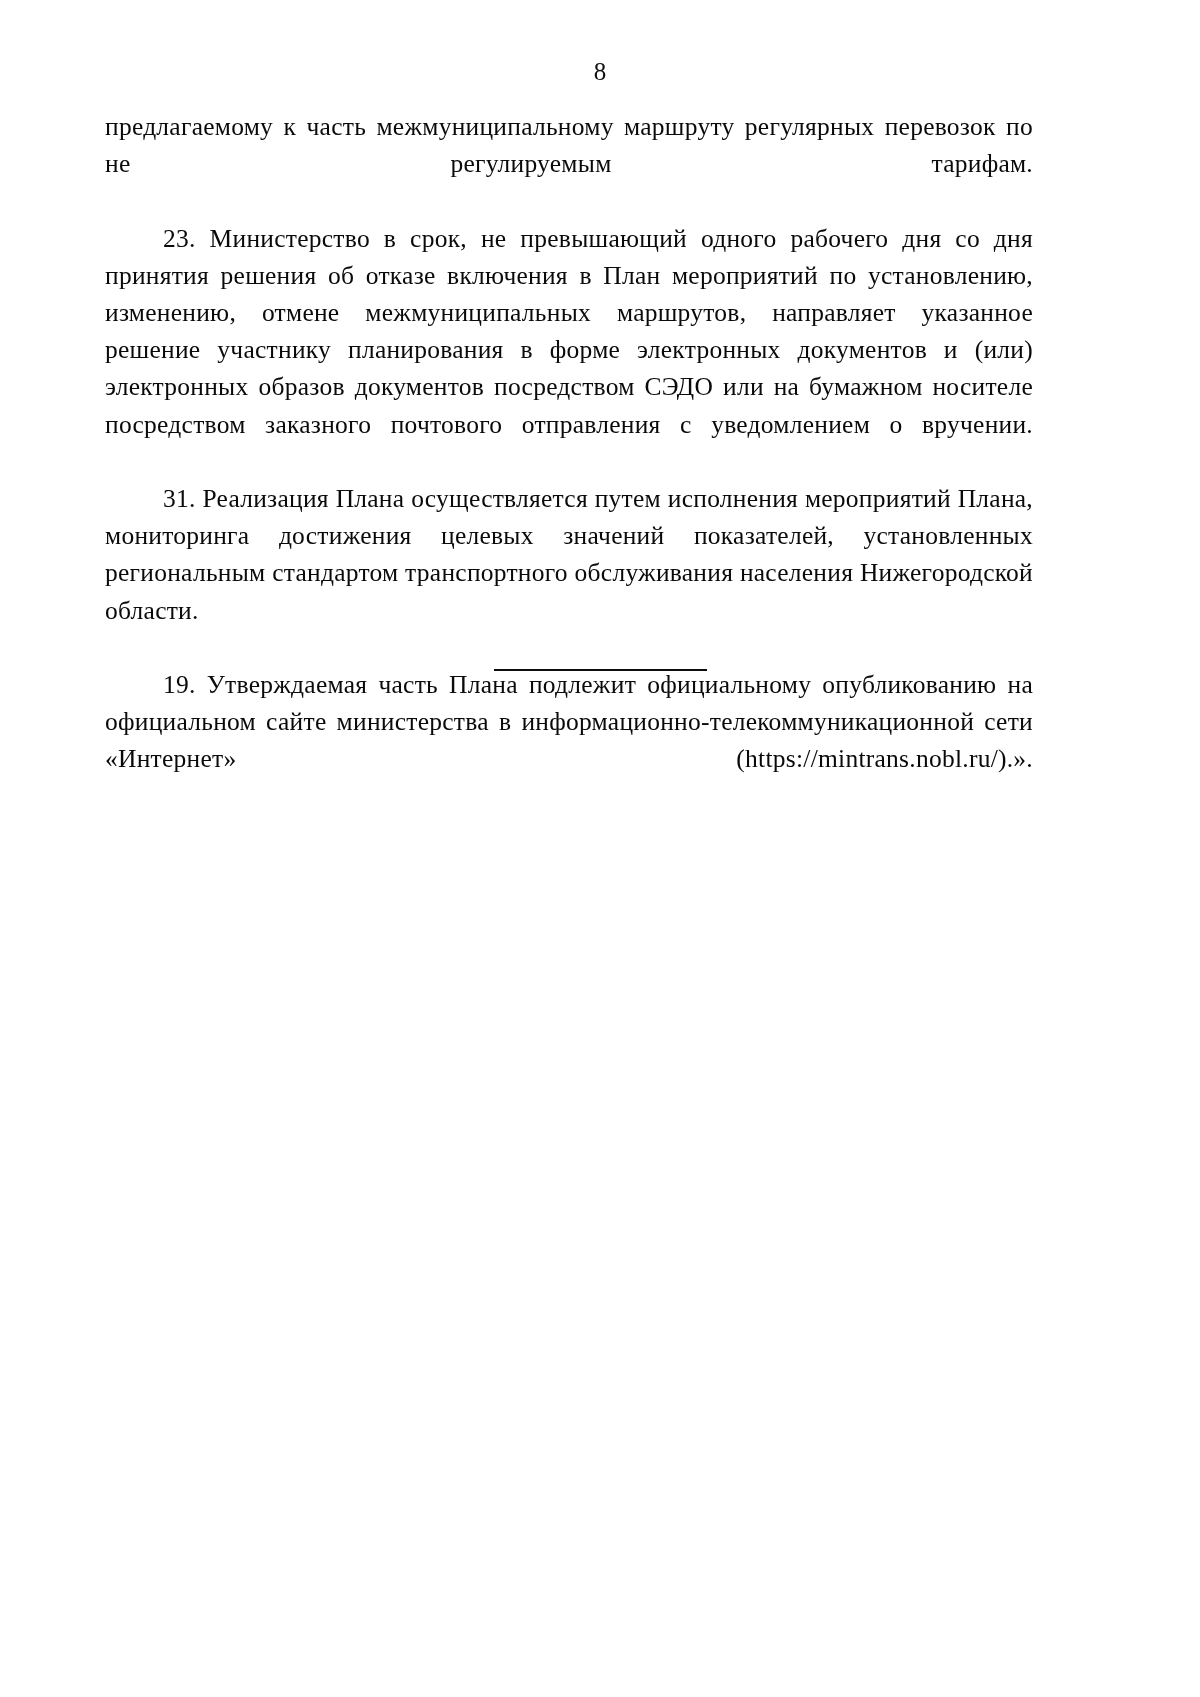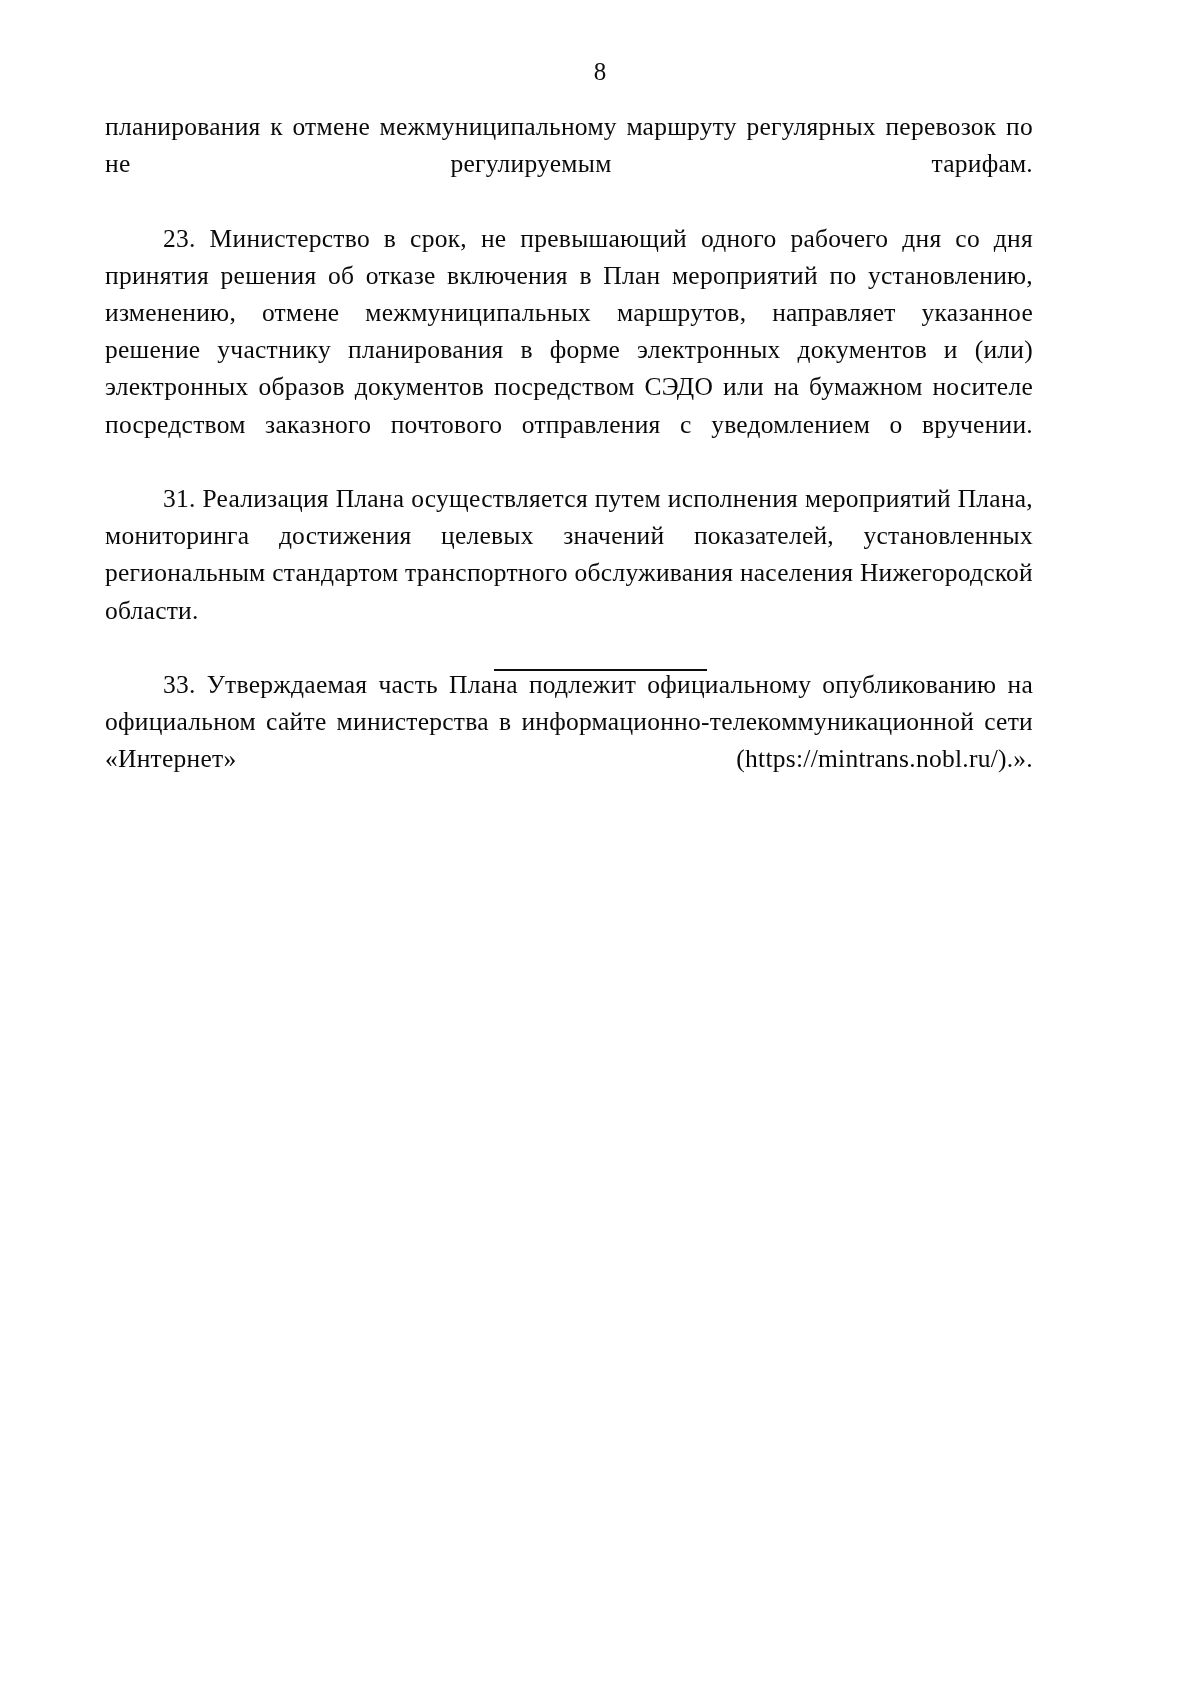--- a/index.html
+++ b/index.html
@@ -79,27 +79,27 @@
 </style>
 </head>
 <body>
 
 <div class="page">
 
   <div class="page-number">8</div>
 
   <div class="body-text">
 
-    <p class="para">планирования к отмене межмуниципальному маршруту регулярных перевозок по не регулируемым тарифам.</p>
+    <p class="para">предлагаемому к часть межмуниципальному маршруту регулярных перевозок по не регулируемым тарифам.</p>
 
     <p class="para indent">23. Министерство в срок, не превышающий одного рабочего дня со дня принятия решения об отказе включения в План мероприятий по установлению, изменению, отмене межмуниципальных маршрутов, направляет указанное решение участнику планирования в форме электронных документов и (или) электронных образов документов посредством СЭДО или на бумажном носителе посредством заказного почтового отправления с уведомлением о вручении.</p>
 
     <p class="para indent">31. Реализация Плана осуществляется путем исполнения мероприятий Плана, мониторинга достижения целевых значений показателей, установленных региональным стандартом транспортного обслуживания населения Нижегородской области.</p>
 
-    <p class="para indent last-left">33. Утверждаемая часть Плана подлежит официальному опубликованию на официальном сайте министерства в информационно-телекоммуникационной сети «Интернет» (https://mintrans.nobl.ru/).».</p>
+    <p class="para indent last-left">19. Утверждаемая часть Плана подлежит официальному опубликованию на официальном сайте министерства в информационно-телекоммуникационной сети «Интернет» (https://mintrans.nobl.ru/).».</p>
 
   </div>
 
   <div class="divider-wrap">
     <span class="divider"></span>
   </div>
 
 </div>
 
 </body></html>

